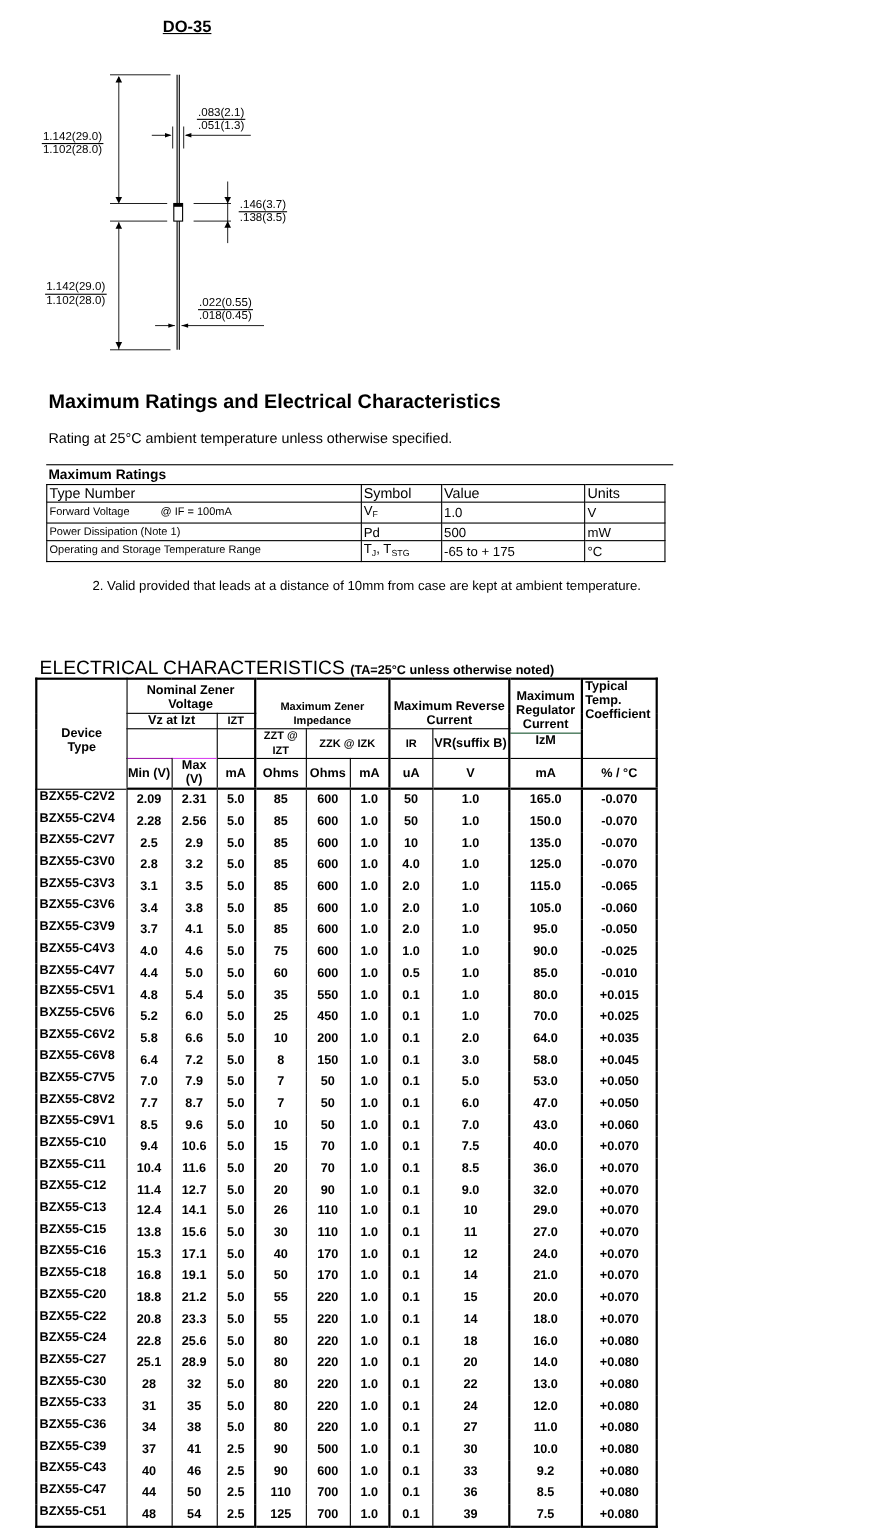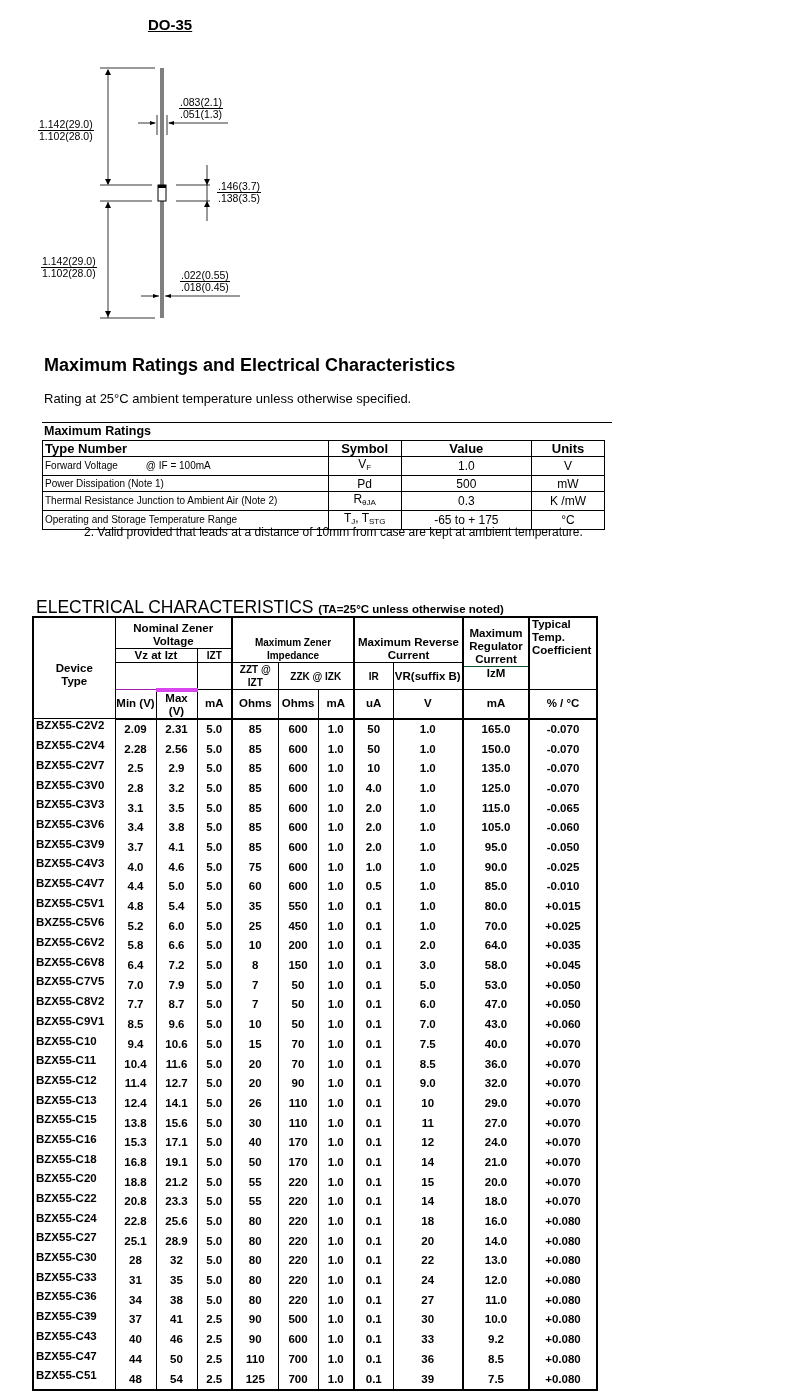--- a/index.html
+++ b/index.html
@@ -9,22 +9,22 @@
   .dim { font-size: 10.5px; line-height: 11px; white-space: nowrap; }
   .dim .top { border-bottom: 1px solid #000; display: inline-block; padding: 0 1px; }
   .dim .bot { display: block; padding: 0 1px; }
   #drawing { left: 0; top: 0; }
   .h2 { left: 44px; top: 355px; font-size: 18px; font-weight: bold; }
   .sub { left: 44px; top: 391px; font-size: 13px; text-align: right; }
   .rule { left: 42px; top: 422px; width: 570px; border-top: 1px solid #000; }
   .mr-title { left: 44px; top: 424px; font-size: 12.5px; font-weight: bold; }
   table.mr { position: absolute; left: 42px; top: 440px; width: 563px; border-collapse: collapse; }
   table.mr td { border: 1px solid #000; padding: 0 2px; height: 15px; line-height: 14px; font-size: 10px; }
-  table.mr td.c { text-align: center; font-size: 12px; }
-  table.mr tr.head td { font-size: 13px; font-weight: bold; }
+  table.mr td.c { font-size: 12px; }
+  table.mr tr.head td { font-size: 13px; font-weight: normal; }
   table.mr tr.head td.c { font-size: 13px; }
   sub { font-size: 8px; vertical-align: -2px; }
   .notes { left: 44px; top: 524px; font-size: 12px; line-height: 16px; }
   .notes .n2 { padding-left: 40px; }
   .ec-title { left: 36px; top: 597px; font-size: 17.5px; }
   .ec-title .small { font-size: 11.5px; font-weight: bold; }
   table.ec { position: absolute; left: 32px; top: 616px; border-collapse: collapse; border: 2px solid #000; }
   table.ec td { border: 1px solid #000; font-size: 11.5px; font-weight: bold; text-align: center; padding: 0; line-height: 13px; }
   table.ec td.thick-l { border-left: 2px solid #000; }
   table.ec tr.hdr td { font-size: 11.5px; }
@@ -122,26 +122,20 @@
     <td><span>Forward Voltage</span><span style="padding-left:28px">@ IF = 100mA</span></td>
     <td class="c"><span>V</span><sub>F</sub></td>
     <td class="c">1.0</td>
     <td class="c">V</td>
   </tr>
   <tr>
     <td>Power Dissipation (Note 1)</td>
     <td class="c">Pd</td>
     <td class="c">500</td>
     <td class="c">mW</td>
-  </tr>
-  <tr>
-    <td>Thermal Resistance Junction to Ambient Air (Note 2)</td>
-    <td class="c"><span>R</span><sub>θJA</sub></td>
-    <td class="c">0.3</td>
-    <td class="c">K /mW</td>
   </tr>
   <tr>
     <td>Operating and Storage Temperature Range</td>
     <td class="c"><span>T</span><sub>J</sub><span>, T</span><sub>STG</sub></td>
     <td class="c">-65 to + 175</td>
     <td class="c">°C</td>
   </tr>
 </tbody>
   </table>
 
@@ -202,21 +196,21 @@
     <tr class="hdr">
       <td colspan="2" rowspan="1" style="border-bottom:none;"></td>
       <td style="border-bottom:none;"></td>
       <td class="thick-l" style="font-size:10px;">ZZT @ IZT</td>
       <td colspan="2" style="font-size:10px;">ZZK @ IZK</td>
       <td class="thick-l" style="font-size:10px;">IR</td>
       <td>VR(suffix B)</td>
     </tr>
     <tr class="units">
       <td style="border-top:1px solid #a21caf;">Min (V)</td>
-      <td style="border-top:4px solid #d946ef;">Max (V)</td>
+      <td style="border-top:1px solid #d946ef;">Max (V)</td>
       <td>mA</td>
       <td class="thick-l">Ohms</td>
       <td>Ohms</td>
       <td>mA</td>
       <td class="thick-l">uA</td>
       <td>V</td>
       <td class="thick-l">mA</td>
       <td class="thick-l">% / °C</td>
     </tr>
   </thead>

